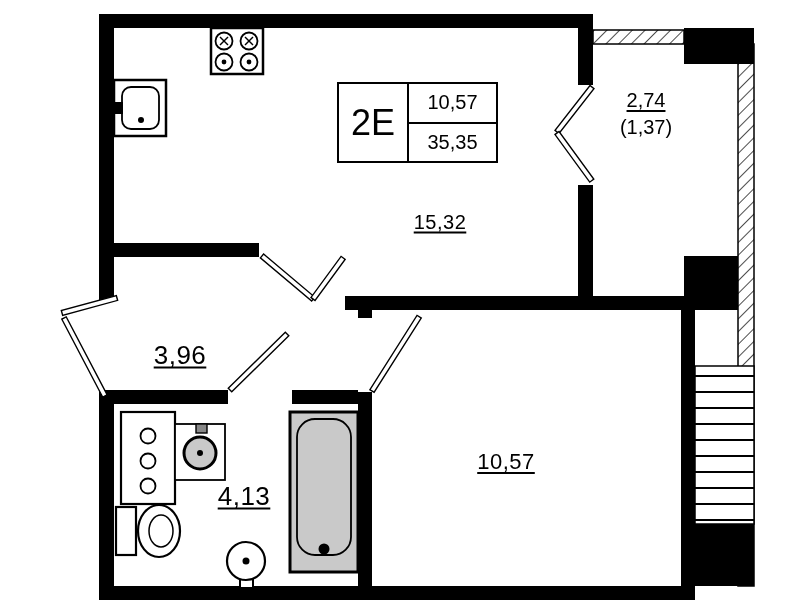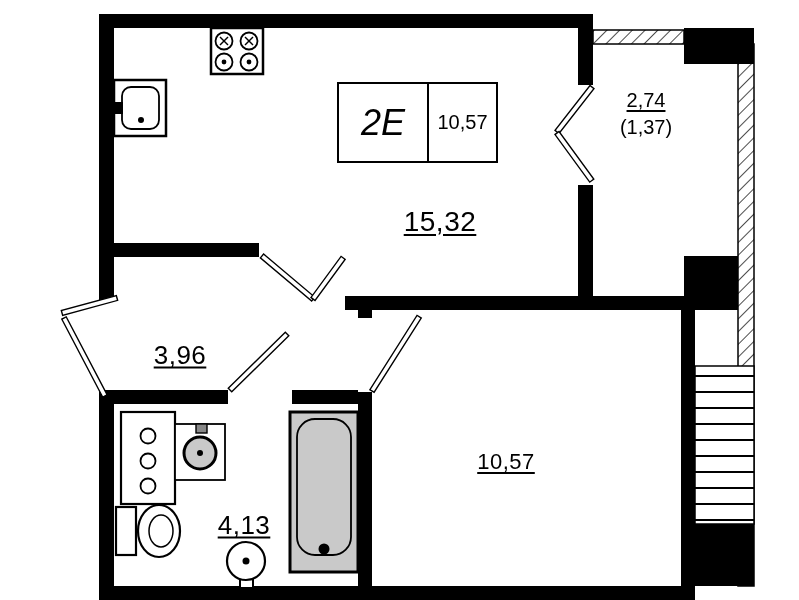--- a/index.html
+++ b/index.html
@@ -42,28 +42,27 @@
   .info-box {
     position: absolute;
     left: 337px; top: 82px;
     width: 161px; height: 81px;
     box-sizing: border-box;
     border: 2.5px solid #000;
     background: #fff;
     display: flex;
   }
   .info-type {
-    width: 90px;
+    width: 70px;
     box-sizing: border-box;
     border-right: 2.5px solid #000;
     display: flex;
     align-items: center;
     justify-content: center;
     font-size: 36px;
-    font-style: italic;
   }
   .info-rows { flex: 1; display: flex; flex-direction: column; }
   .info-row {
     flex: 1;
     box-sizing: border-box;
     border-bottom: 2.5px solid #000;
     display: flex;
     align-items: center;
     justify-content: center;
     font-size: 20px;
@@ -205,33 +204,34 @@
       <circle cx="246" cy="561" r="3.5" fill="#000"></circle>
     </g>
 
     <g>
       <rect x="290" y="412" width="68" height="160" stroke="#000" stroke-width="3" fill="#c9c9c9"></rect>
       <rect x="297" y="419" width="54" height="136" rx="18" stroke="#000" stroke-width="1.8" fill="#c9c9c9"></rect>
       <circle cx="324" cy="549" r="5.5" fill="#000"></circle>
     </g>
   </svg>
 
-  <div class="room-label" style="left:440px; top:222px; font-size:28px;">15,32</div>
+  <div class="room-label" style="left:440px; top:222px; font-size:20px;">15,32</div>
 
   <div class="room-label" style="left:180px; top:355px;">3,96</div>
 
-  <div class="room-label" style="left:244px; top:525px;">4,13</div>
+  <div class="room-label" style="left:244px; top:496px;">4,13</div>
 
   <div class="room-label" style="left:506px; top:462px; font-size:22px;">10,57</div>
 
   <div class="balcony-label" style="left:646px; top:114px;">
     <div class="u">2,74</div>
     <div>(1,37)</div>
   </div>
 
   <div class="info-box">
     <div class="info-type">2E</div>
     <div class="info-rows">
       <div class="info-row">10,57</div>
+      <div class="info-row">35,35</div>
     </div>
   </div>
 
 </div>
 
 </body></html>

